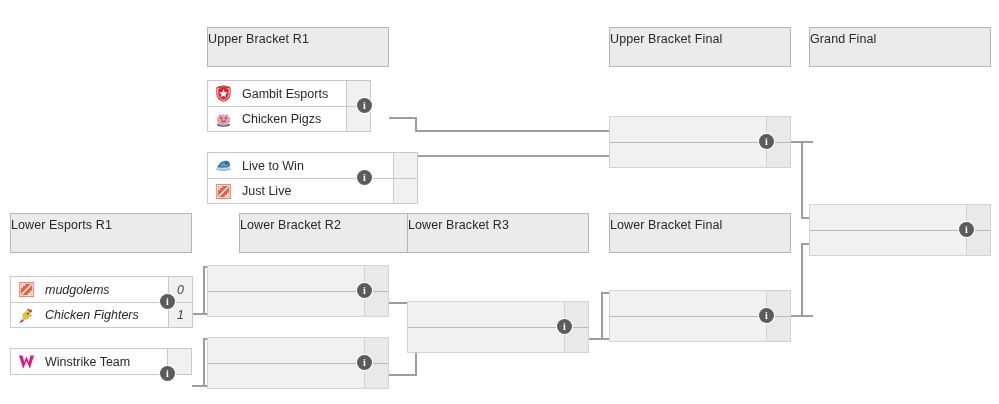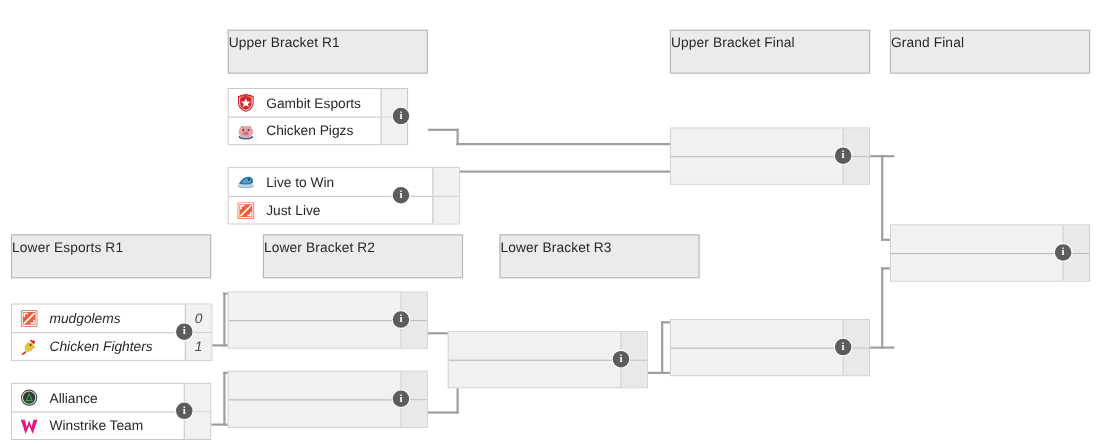--- a/index.html
+++ b/index.html
@@ -121,21 +121,22 @@
 </style>
 </head>
 <body>
 
 <div id="bracket">
     <div class="round-header" style="left: 207px; top: 27px; width: 182px;">Upper Bracket R1</div>
     <div class="round-header" style="left: 609px; top: 27px; width: 182px;">Upper Bracket Final</div>
     <div class="round-header" style="left: 809px; top: 27px; width: 182px;">Grand Final</div>
     <div class="round-header" style="left: 10px; top: 213px; width: 182px;">Lower Esports R1</div>
     <div class="round-header" style="left: 207px; top: 213px; width: 182px; margin-left: 32px;">Lower Bracket R2</div>
-    <div class="round-header" style="left: 407px; top: 213px; width: 182px; margin-left: 47px;">Lower Bracket R3</div>
+    <div class="round-header" style="left: 407px; top: 213px; width: 182px;">Lower Bracket R3</div>
+    <div class="round-header" style="left: 609px; top: 213px; width: 182px;">Lower Bracket Final</div>
     <div class="ln h" style="left: 389px; top: 117px; width: 28px; background: rgb(158, 158, 158);"></div>
     <div class="ln v" style="left: 415px; top: 117px; height: 15px; background: rgb(158, 158, 158);"></div>
     <div class="ln h" style="left: 415px; top: 130px; width: 196px; background: rgb(158, 158, 158);"></div>
     <div class="ln h" style="left: 389px; top: 189px; width: 28px; background: rgb(158, 158, 158);"></div>
     <div class="ln v" style="left: 415px; top: 155px; height: 36px; background: rgb(158, 158, 158);"></div>
     <div class="ln h" style="left: 415px; top: 155px; width: 196px; background: rgb(158, 158, 158);"></div>
     <div class="ln h" style="left: 791px; top: 141px; width: 22px; background: rgb(158, 158, 158);"></div>
     <div class="ln v" style="left: 801px; top: 141px; height: 78px; background: rgb(158, 158, 158);"></div>
     <div class="ln h" style="left: 801px; top: 217px; width: 12px; background: rgb(158, 158, 158);"></div>
     <div class="ln h" style="left: 791px; top: 315px; width: 22px; background: rgb(158, 158, 158);"></div>
@@ -263,32 +264,20 @@
         </span>
         <span class="tname">Chicken Fighters</span>
         <span class="score">1</span>
       </div>
     </div>
     <div class="info-badge" style="left: 160px; top: 294px; background: rgb(92, 92, 92);">i</div>
     <div class="match" style="left: 10px; top: 348px; width: 182px;">
       <div class="row">
         <span class="logo">
           <svg width="19" height="19" viewBox="0 0 24 24">
-            <circle cx="12" cy="12" r="9.3" fill="#2f3a33"></circle>
-            <circle cx="12" cy="12" r="7.6" fill="none" stroke="#cfd6d0" stroke-width="1.3"></circle>
-            <path d="M12 6.2 L16.6 16.2 L7.4 16.2 Z" fill="#3e9e52"></path>
-            <path d="M12 9.3 L14.4 14.6 L9.6 14.6 Z" fill="#2f3a33"></path>
-          </svg>
-        </span>
-        <span class="tname">Alliance</span>
-        <span class="score"></span>
-      </div>
-      <div class="row">
-        <span class="logo">
-          <svg width="19" height="19" viewBox="0 0 24 24">
             <path d="M2.5 4.5 L7 4.5 L9.2 13 L12 5.5 L14.8 13 L17 4.5 L21.5 4.5 L16.2 21 L12 11.5 L7.8 21 Z" fill="#e0197f"></path>
           </svg>
         </span>
         <span class="tname">Winstrike Team</span>
         <span class="score"></span>
       </div>
     </div>
     <div class="info-badge" style="left: 160px; top: 366px; background: rgb(92, 92, 92);">i</div>
     <div class="match empty" style="left: 207px; top: 265px; width: 182px;">
       <div class="row">

